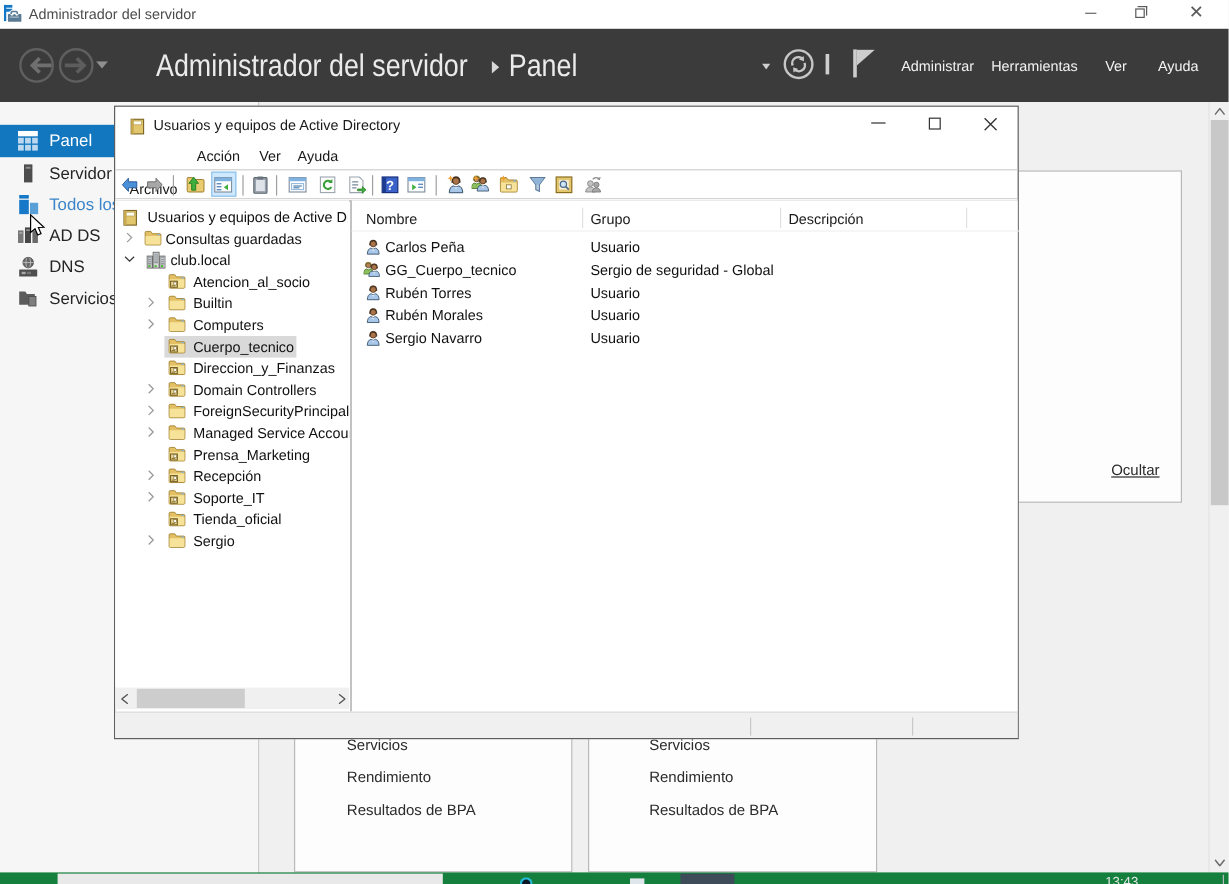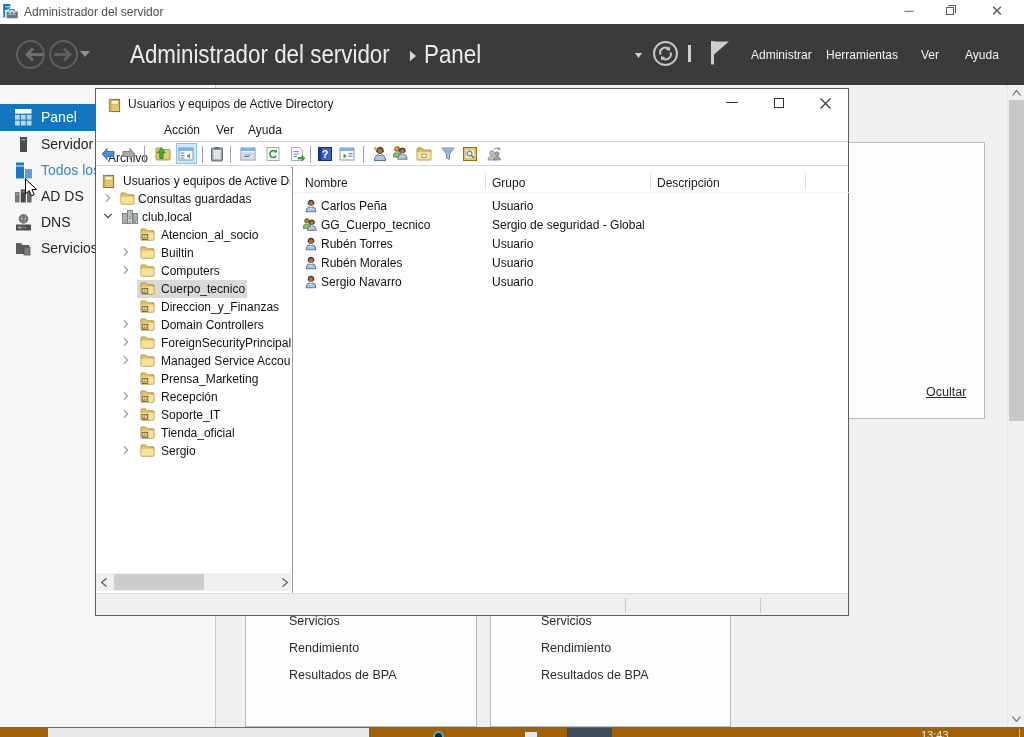--- a/index.html
+++ b/index.html
@@ -42,21 +42,21 @@
 
   
   #treepane { left:0; top:78px; width:195px; height:406px; background:#fff; }
   #listpane { left:196px; top:78px; width:556px; height:426px; background:#fff; border-left:1px solid #9a9a9a; }
   .trow { position:absolute; height:18px; line-height:18px; font-size:12px; color:#111; white-space:nowrap; }
   .lrow { position:absolute; height:19px; line-height:19px; font-size:12px; color:#111; white-space:nowrap; }
   .chev { position:absolute; width:10px; height:10px; }
   #statusbar { left:0; top:504px; width:752px; height:22px; background:#f0f0f0; border-top:1px solid #dcdcdc; }
 
   
-  #taskbar { left:0; top:727px; width:1024px; height:10px; background:#a16207; }
+  #taskbar { left:0; top:727px; width:1024px; height:10px; background:#15803d; }
 </style>
 </head>
 <body>
 <div id="screen">
 
   <svg width="0" height="0" style="position:absolute">
     <defs>
       <g id="folder">
         <path d="M1 4.5 L1 3 Q1 2 2 2 L6 2 L7.6 4 L14 4 Q15 4 15 5 L15 13 Q15 14 14 14 L2 14 Q1 14 1 13 Z" fill="#e3c065" stroke="#a28130" stroke-width="0.8"></path>
         <path d="M1.4 6 L14.6 6 L14.6 13.2 Q14.6 13.6 14.2 13.6 L1.8 13.6 Q1.4 13.6 1.4 13.2 Z" fill="#f6e298"></path>

